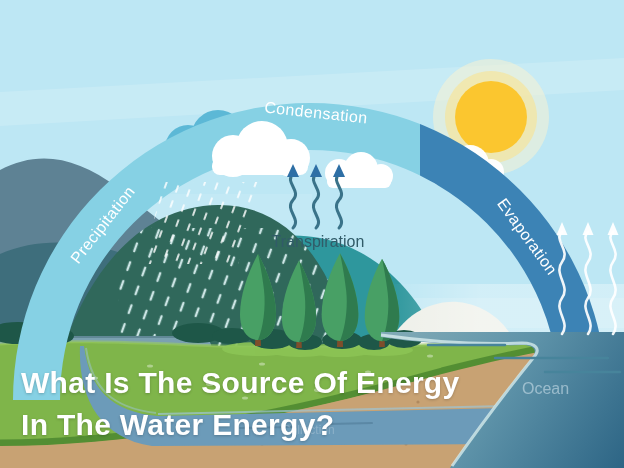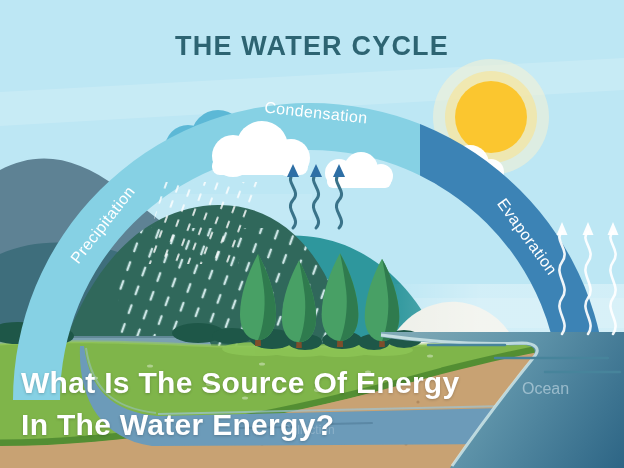--- a/index.html
+++ b/index.html
@@ -233,24 +233,24 @@
     <g>
       <path d="M562,334 C571,322 553,310 562,298 C571,286 553,274 562,262 C571,250 553,240 562,232" fill="none" stroke="rgba(255,255,255,0.92)" stroke-width="2.6" stroke-linecap="round"></path>
       <path d="M556.5,235 L567.5,235 L562,222 Z" fill="rgba(255,255,255,0.95)"></path>
       <path d="M588,334 C597,322 579,310 588,298 C597,286 579,274 588,262 C597,250 579,240 588,232" fill="none" stroke="rgba(255,255,255,0.92)" stroke-width="2.6" stroke-linecap="round"></path>
       <path d="M582.5,235 L593.5,235 L588,222 Z" fill="rgba(255,255,255,0.95)"></path>
       <path d="M613,334 C622,322 604,310 613,298 C622,286 604,274 613,262 C622,250 604,240 613,232" fill="none" stroke="rgba(255,255,255,0.92)" stroke-width="2.6" stroke-linecap="round"></path>
       <path d="M607.5,235 L618.5,235 L613,222 Z" fill="rgba(255,255,255,0.95)"></path>
     </g>
   </svg>
 
-  <div class="title">THE WATER CYCLE</div>
   <div class="arc-label cond">Condensation</div>
   <div class="arc-label precip">Precipitation</div>
   <div class="arc-label evap">Evaporation</div>
+  <div class="transp">Transpiration</div>
   <div class="ocean-label">Ocean</div>
   <div class="collection-label">Collection</div>
 
   <div>
     <div class="q-line q1">What Is The Source Of Energy</div>
     <div class="q-line q2">In The Water Energy?</div>
   </div>
 </div>
 
 </body></html>

